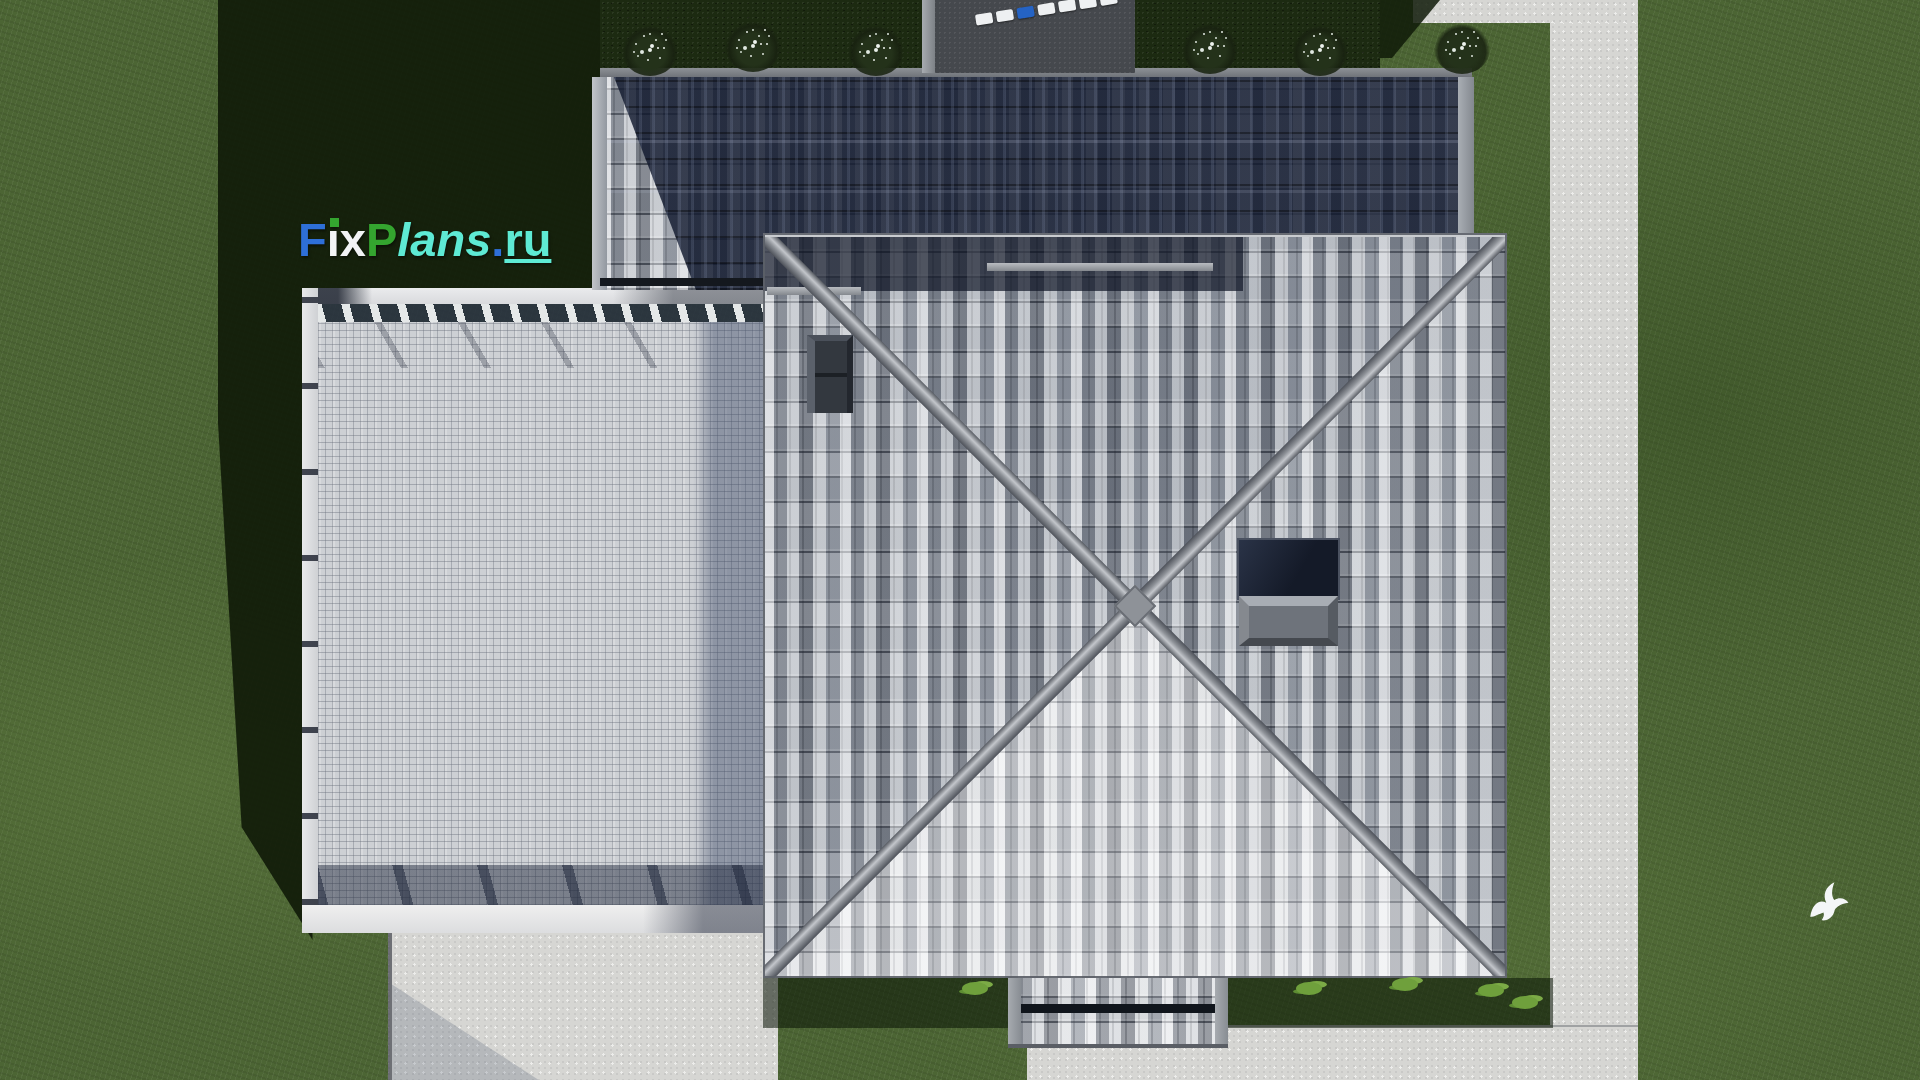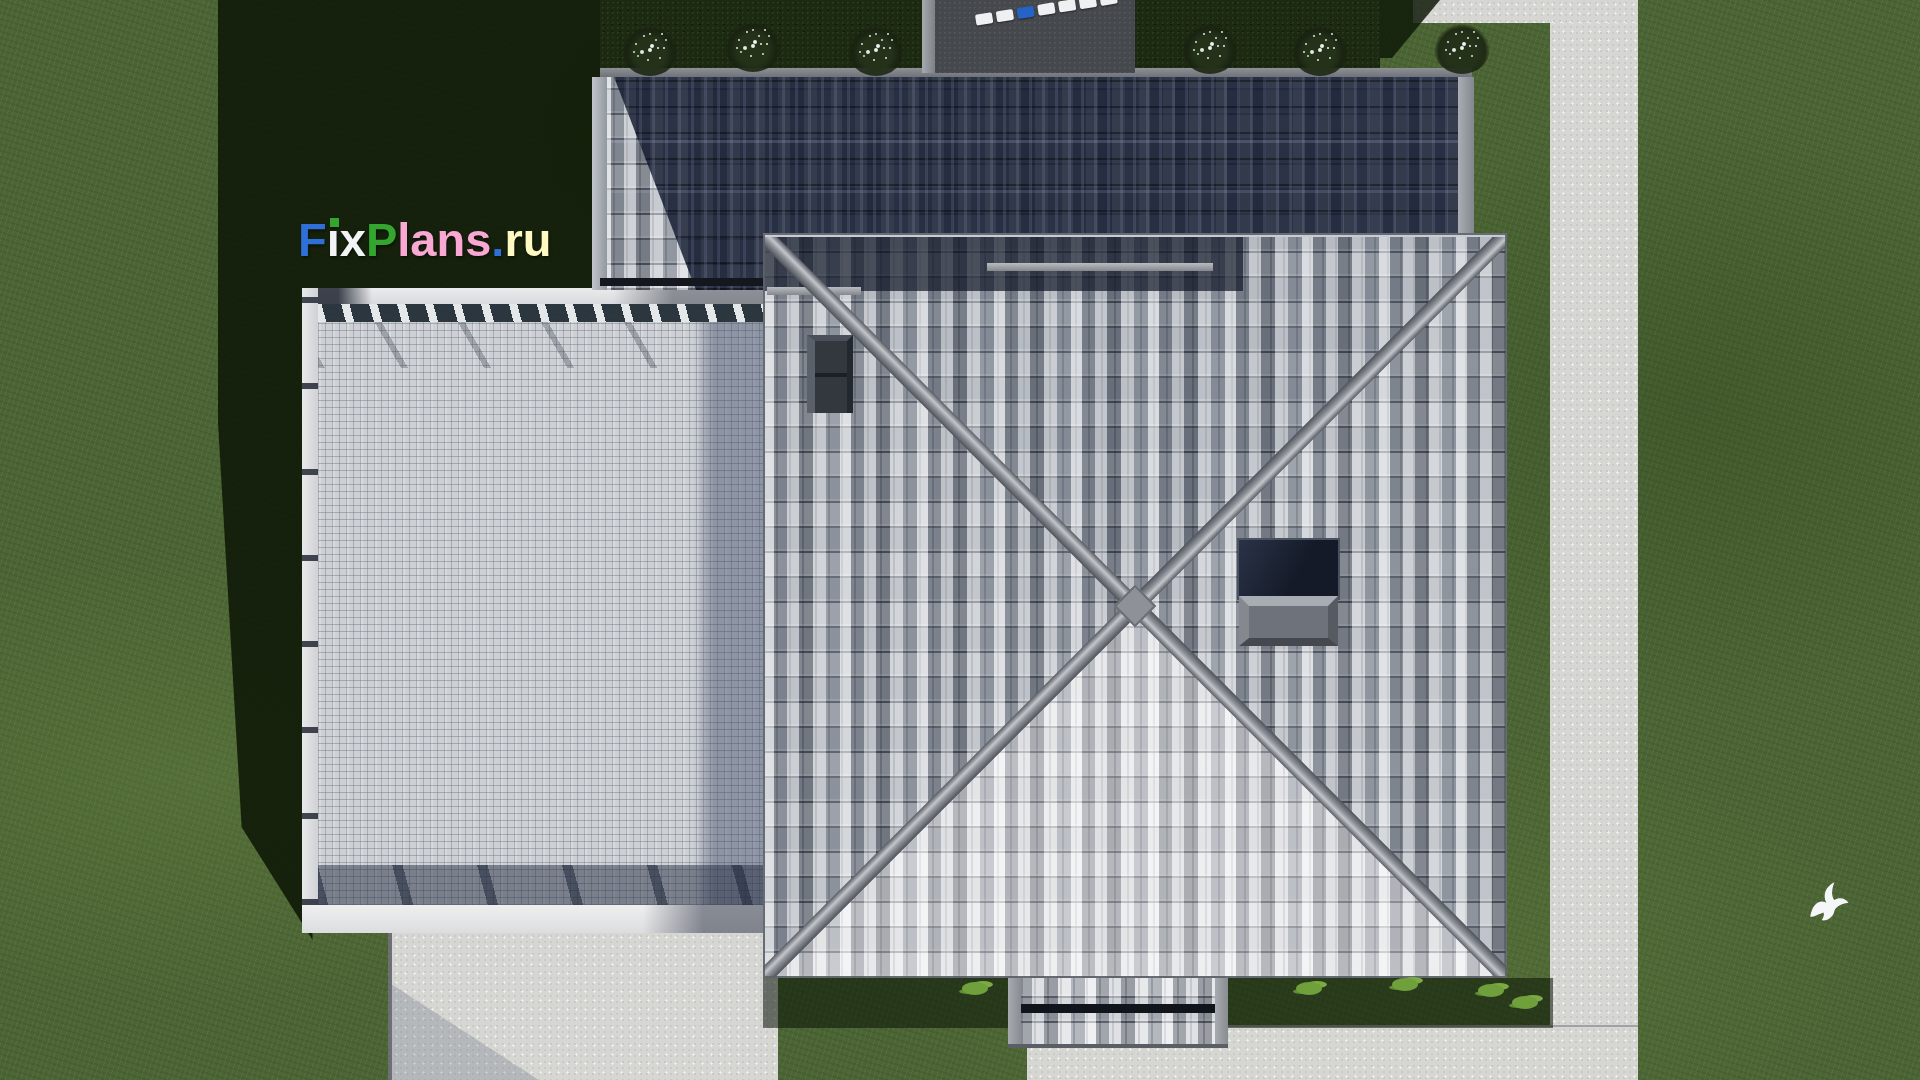--- a/index.html
+++ b/index.html
@@ -249,16 +249,16 @@
     <div class="porch-eave"></div>
   </div>
 
   <svg class="bird" viewBox="0 0 40 40">
     <path d="M6 22 C10 14, 16 12, 20 16 C19 10, 23 5, 30 4 C26 9, 25 13, 26 16
              C30 15, 34 17, 35 21 C30 20, 26 21, 24 23 C22 27, 17 29, 13 27
              C15 25, 16 24, 16 22 C12 22, 9 23, 6 22 Z" fill="#f4f6f7"></path>
   </svg>
 
   <div class="watermark">
-    <span style="color: rgb(46, 111, 216);">F</span><span class="seg-dot-i" style="color: rgb(242, 243, 245);">i</span><span style="color: rgb(242, 243, 245);">x</span><span style="color: rgb(52, 165, 47);">P</span><span style="color: #f9a8d4;">lans</span><span style="color: rgb(46, 111, 216);">.</span><span style="color: #fef9c3;">ru</span>
+    <span style="color: rgb(46, 111, 216);">F</span><span class="seg-dot-i" style="color: rgb(242, 243, 245);">i</span><span style="color: rgb(242, 243, 245);">x</span><span style="color: rgb(52, 165, 47);">P</span><span style="color: #5eead4; font-style: italic;">lans</span><span style="color: rgb(46, 111, 216);">.</span><span style="color: #5eead4; text-decoration: underline;">ru</span>
   </div>
 
 </div>
 
 </body></html>

